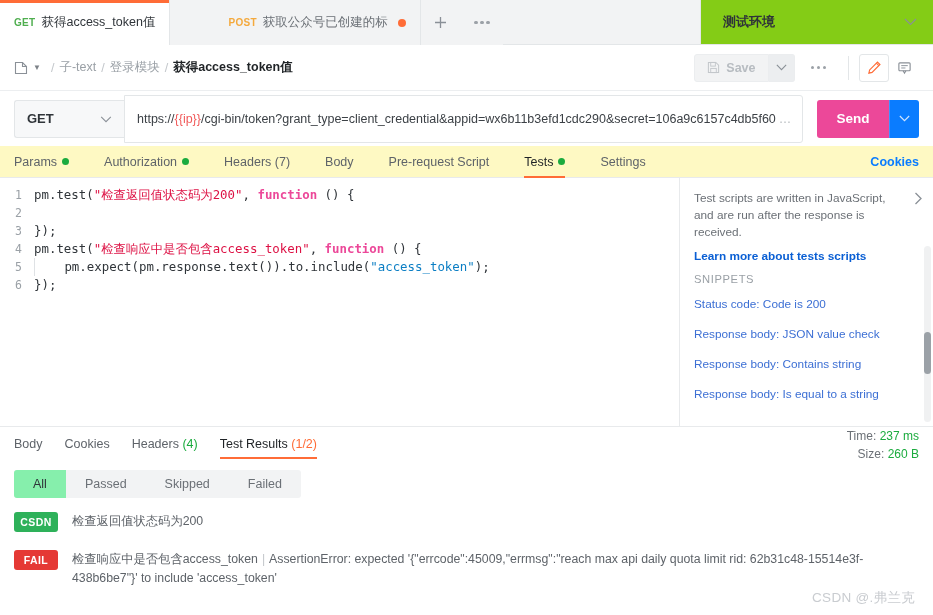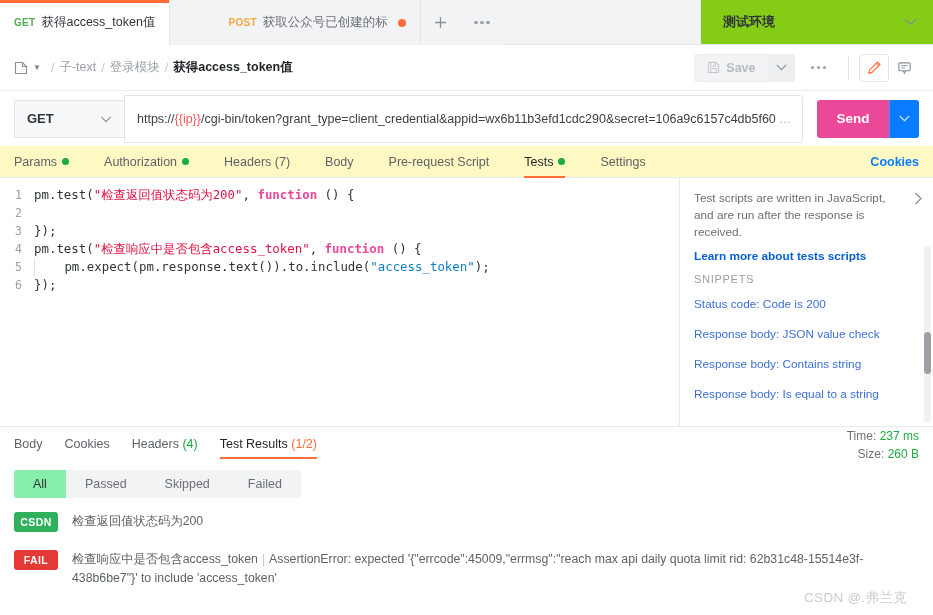--- a/index.html
+++ b/index.html
@@ -227,21 +227,21 @@
   .badge.pass { background: #2eb15a; }
   .badge.fail { background: #e53935; }
   .res-txt {
     margin-left: 14px; font-size: 12.3px; color: #5e6369; line-height: 1.55;
     max-width: 860px; word-break: break-word;
   }
   .res-sep { color: #c3c7cb; margin: 0 4px; }
 
   
   .watermark {
-    position: absolute; right: 26px; bottom: 8px;
+    position: absolute; right: 18px; bottom: 8px;
     font-size: 13.5px; color: #c9ccd0; letter-spacing: .3px;
   }
 </style>
 </head>
 <body>
 
 <div class="app">
 
   <div class="tabbar">
     <div class="tab active">

